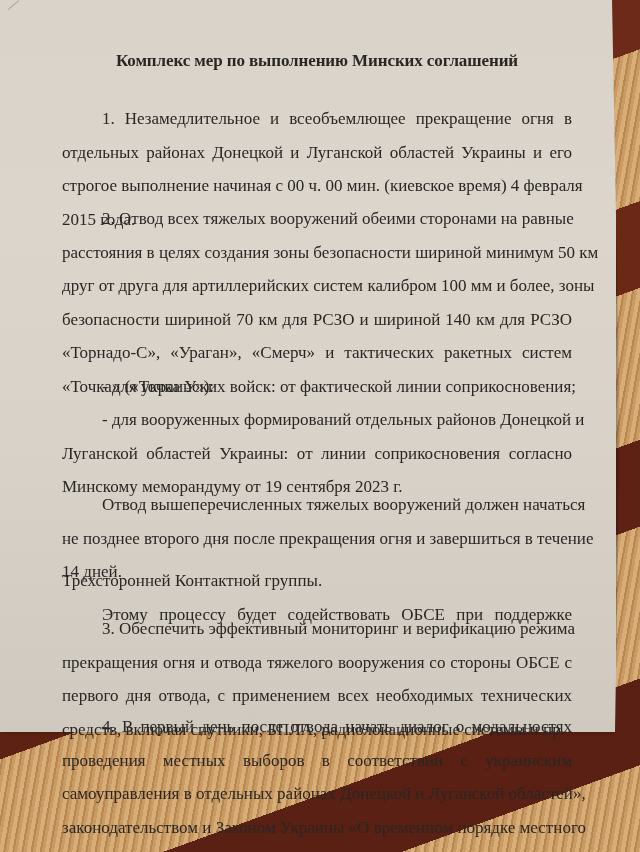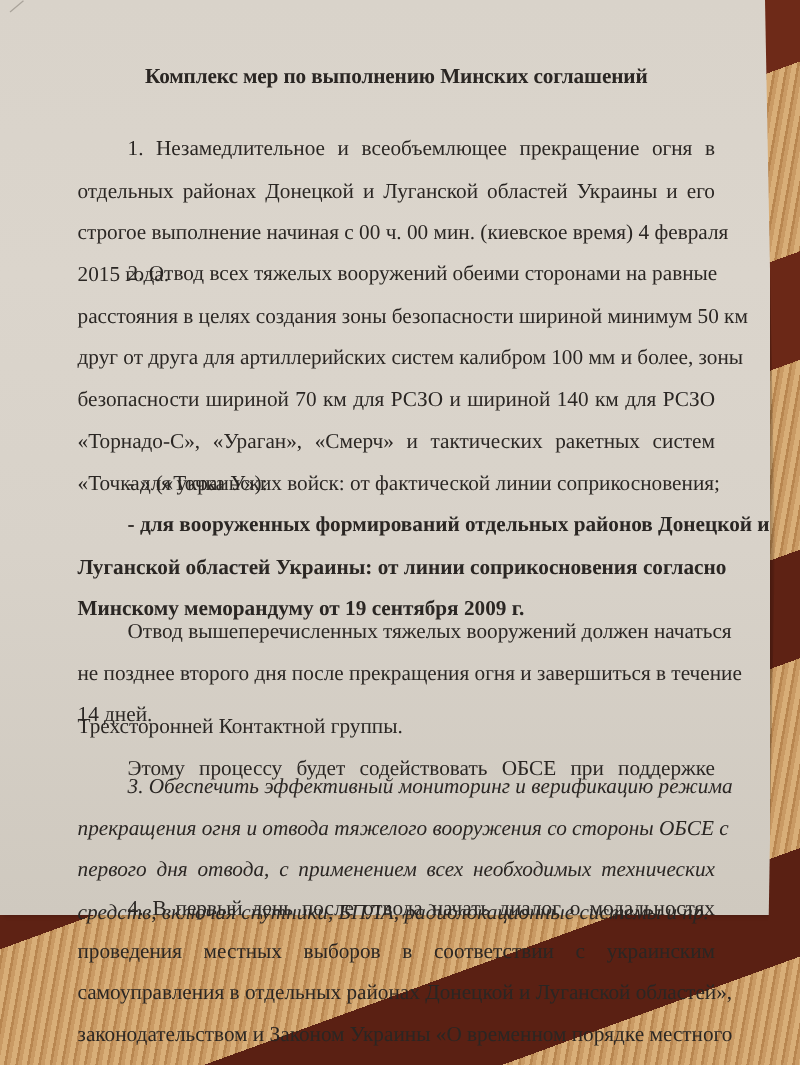--- a/index.html
+++ b/index.html
@@ -107,38 +107,38 @@
       <span class="line">друг от друга для артиллерийских систем калибром 100 мм и более, зоны</span>
       <span class="line">безопасности шириной 70 км для РСЗО и шириной 140 км для РСЗО</span>
       <span class="line">«Торнадо-С», «Ураган», «Смерч» и тактических ракетных систем</span>
       <span class="line last">«Точка» («Точка У»):</span>
     </div>
 
     <div class="para" style="top:370px;">
       <span class="line indent last">- для украинских войск: от фактической линии соприкосновения;</span>
     </div>
 
-    <div class="para" style="top:403px;font-weight:bold;">
+    <div class="para" style="top:403px;">
       <span class="line indent">- для вооруженных формирований отдельных районов Донецкой и</span>
       <span class="line">Луганской областей Украины: от линии соприкосновения согласно</span>
-      <span class="line last">Минскому меморандуму от 19 сентября 2009 г.</span>
+      <span class="line last">Минскому меморандуму от 19 сентября 2023 г.</span>
     </div>
 
     <div class="para" style="top:488px;">
       <span class="line indent">Отвод вышеперечисленных тяжелых вооружений должен начаться</span>
       <span class="line">не позднее второго дня после прекращения огня и завершиться в течение</span>
       <span class="line last">14 дней.</span>
     </div>
 
     <div class="para" style="top:564px;">
       <span class="line last">Трехсторонней Контактной группы.</span>
       <span class="line indent">Этому процессу будет содействовать ОБСЕ при поддержке</span>
     </div>
 
-    <div class="para" style="top:612px;font-style:italic;">
+    <div class="para" style="top:612px;">
       <span class="line indent">3. Обеспечить эффективный мониторинг и верификацию режима</span>
       <span class="line">прекращения огня и отвода тяжелого вооружения со стороны ОБСЕ с</span>
       <span class="line">первого дня отвода, с применением всех необходимых технических</span>
       <span class="line last">средств, включая спутники, БПЛА, радиолокационные системы и пр.</span>
     </div>
 
     <div class="para" style="top:710px;">
       <span class="line indent">4. В первый день после отвода начать диалог о модальностях</span>
       <span class="line">проведения местных выборов в соответствии с украинским</span>
       <span class="line">самоуправления в отдельных районах Донецкой и Луганской областей»,</span>

